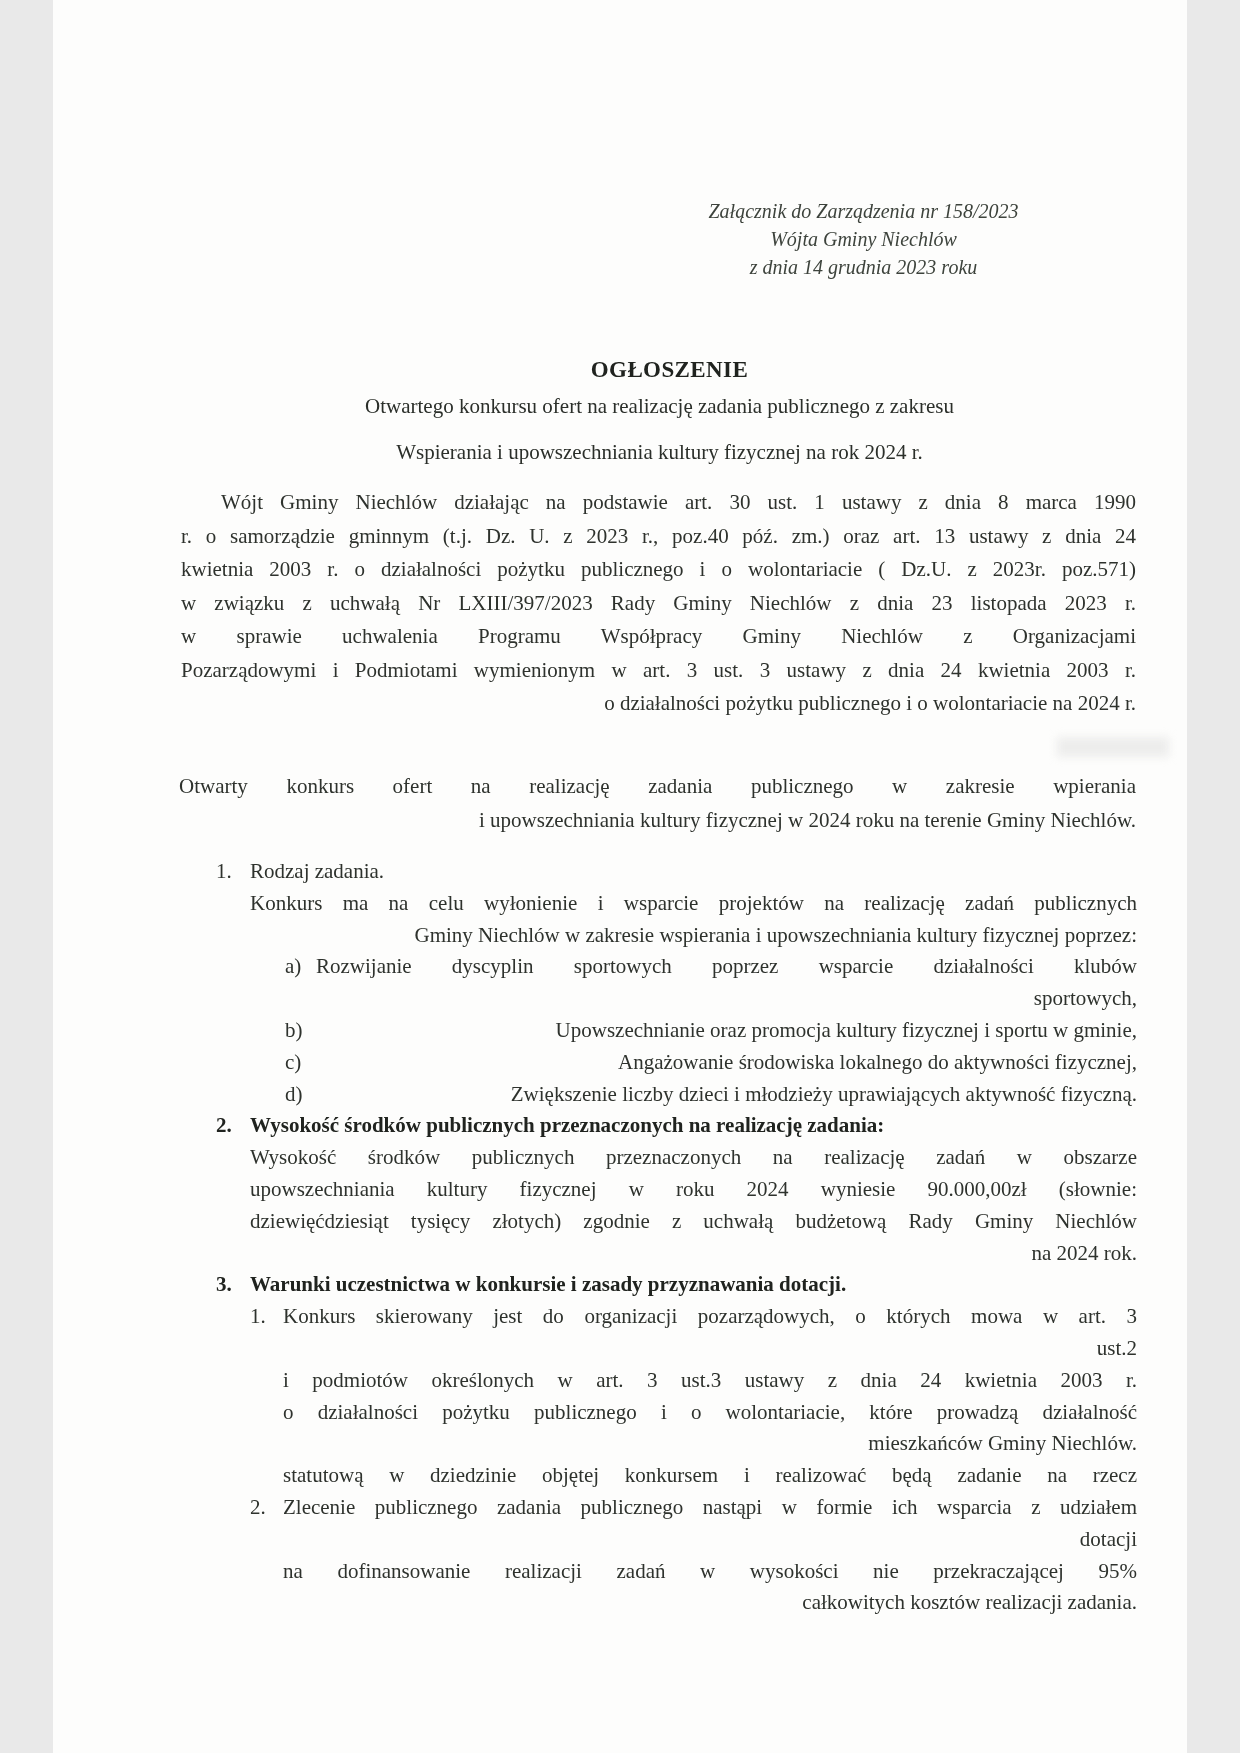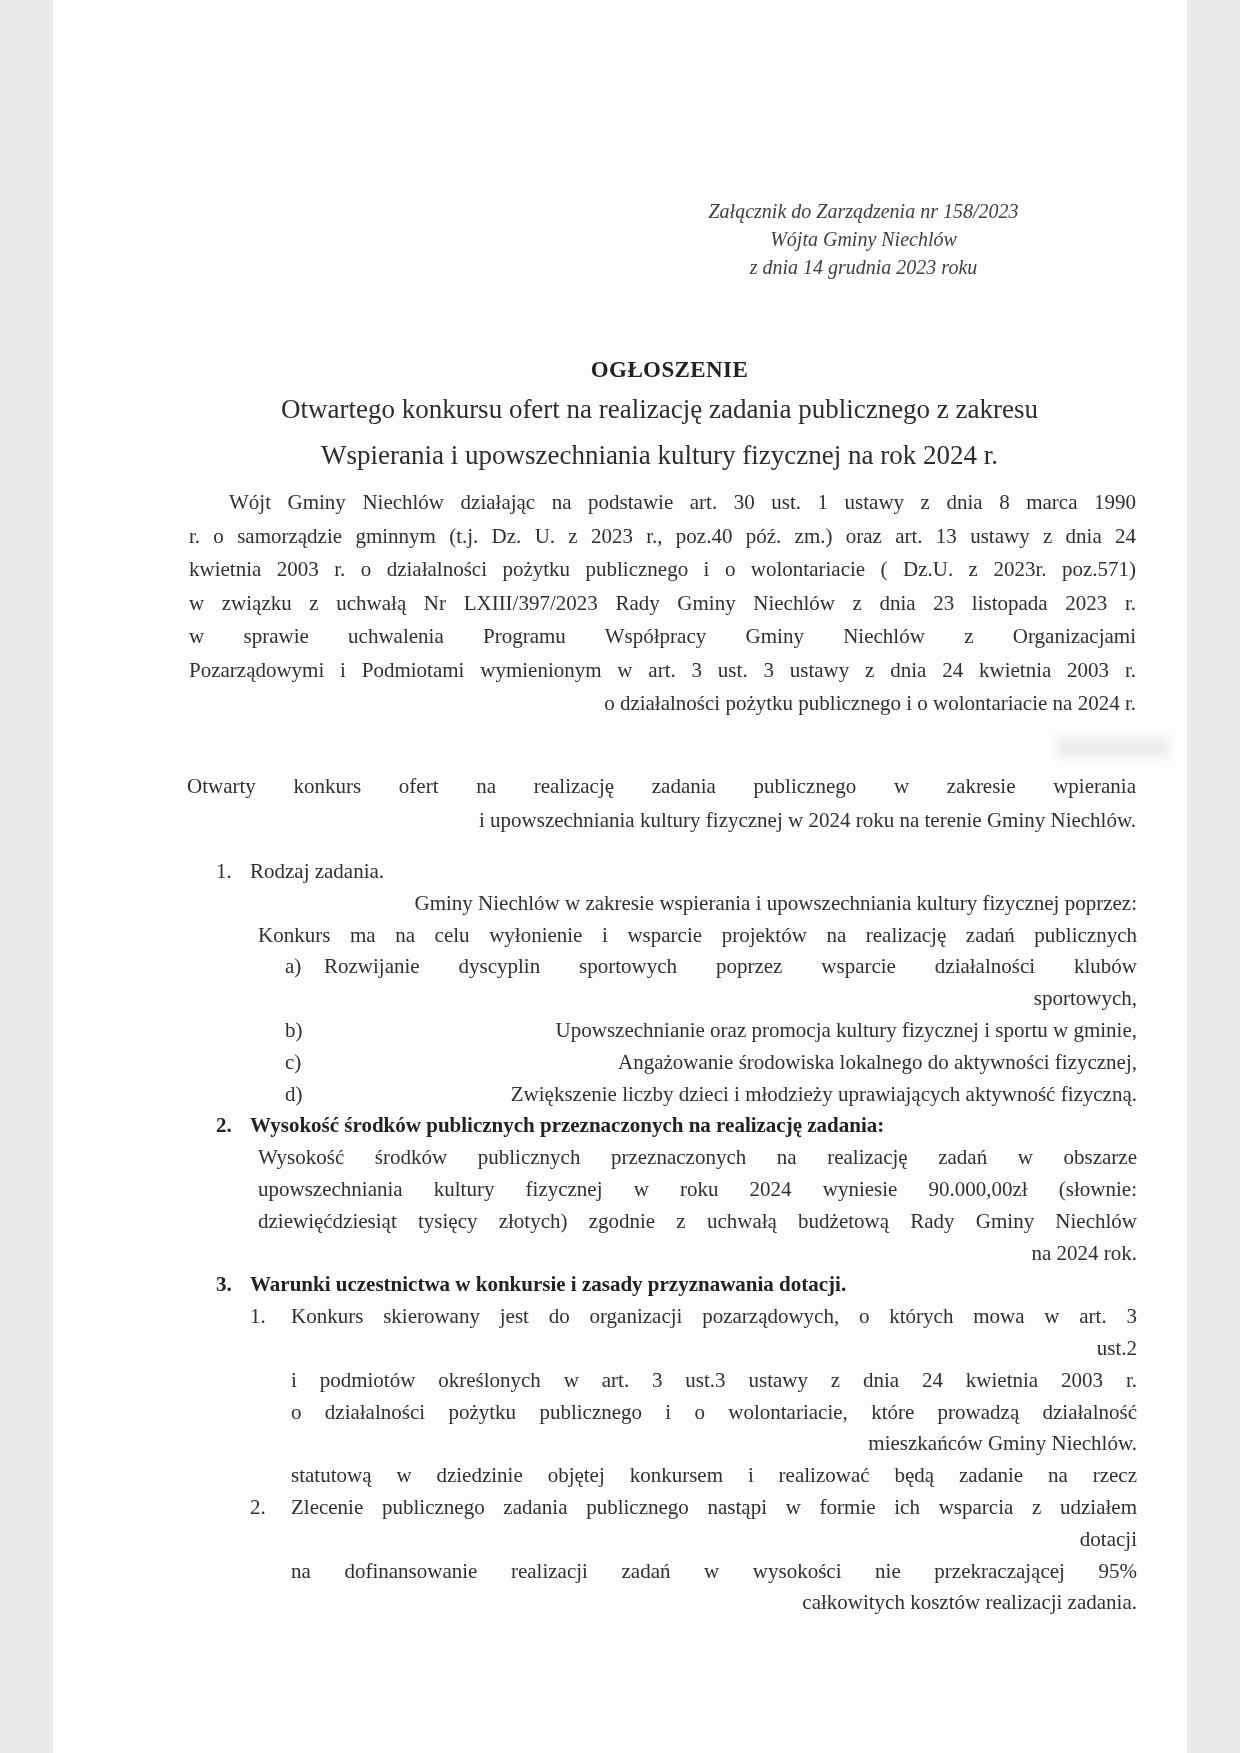--- a/index.html
+++ b/index.html
@@ -19,31 +19,31 @@
     color:#3d433c;
   }
   
   .doc-title{
     position:absolute;top:347px;left:130px;width:953px;
     text-align:center;font-size:23px;font-weight:bold;color:#20231f;
     letter-spacing:.4px;margin:10px;
   }
   .subtitle{
     position:absolute;left:130px;width:953px;text-align:center;
-    font-size:27px;color:#2b2f2a;
+    font-size:21px;color:#2b2f2a;
   }
   .subtitle.s1{top:394px;}
   .subtitle.s2{top:440px;}
   
   .intro{
     position:absolute;top:486px;left:128px;width:955px;
     font-size:21px;line-height:33.5px;
   }
   .tl{text-align:right;}
-  .fj{text-align:justify;text-align-last:justify;margin-left:8px;}
+  .fj{text-align:justify;text-align-last:justify;}
   .indent{text-indent:40px;}
   .announce-head{
     position:absolute;top:729px;left:130px;width:953px;
     text-align:center;font-weight:bold;font-size:21px;color:#20231f;
   }
   .announce{
     position:absolute;top:769px;left:126px;width:957px;
     font-size:21px;line-height:34px;
   }
   
@@ -103,22 +103,22 @@
   <div class="announce">
     <div class="tl fj">Otwarty konkurs ofert na realizację zadania publicznego w zakresie wpierania</div>
     <div class="tl">i upowszechniania kultury fizycznej w 2024 roku na terenie Gminy Niechlów.</div>
   </div>
 
   <div class="main-list">
 
     <div class="li">
       <span class="num">1.</span>
       <span class="li-title">Rodzaj zadania.</span>
+      <div class="tl fj">Konkurs ma na celu wyłonienie i wsparcie projektów na realizację zadań publicznych</div>
       <div class="tl">Gminy Niechlów w zakresie wspierania i upowszechniania kultury fizycznej poprzez:</div>
-      <div class="tl fj">Konkurs ma na celu wyłonienie i wsparcie projektów na realizację zadań publicznych</div>
 
       <div class="sub">
         <span class="marker">a)</span>
         <div class="tl fj">Rozwijanie dyscyplin sportowych poprzez wsparcie działalności klubów</div>
         <div class="tl">sportowych,</div>
       </div>
       <div class="sub">
         <span class="marker">b)</span>
         <div class="tl">Upowszechnianie oraz promocja kultury fizycznej i sportu w gminie,</div>
       </div>

